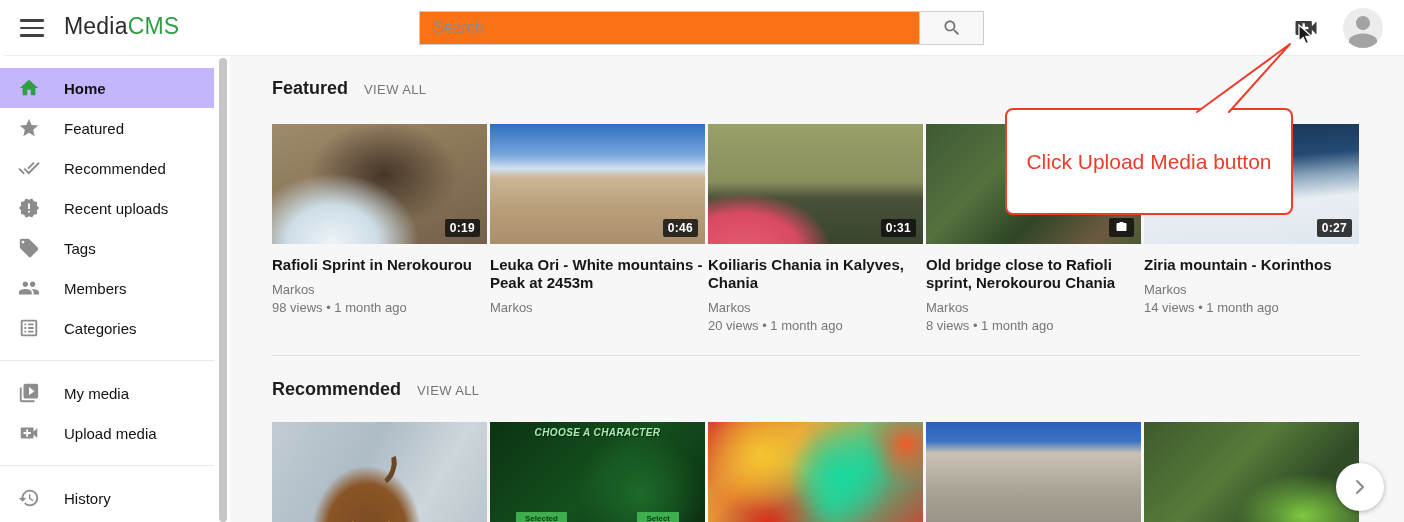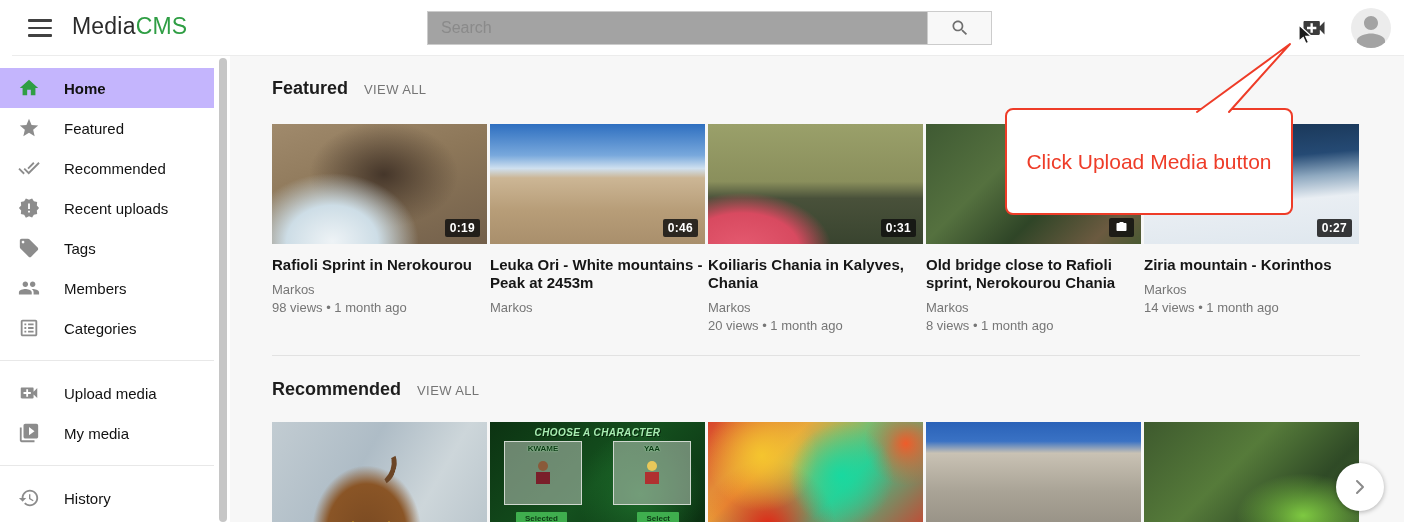--- a/index.html
+++ b/index.html
@@ -1,31 +1,31 @@
 <!DOCTYPE html>
 <html><head>
 <meta charset="utf-8">
 <style>
   * { margin:0; padding:0; box-sizing:border-box; }
   html,body { width:1404px; height:522px; overflow:hidden; background:#fff;
     font-family:"Liberation Sans","DejaVu Sans",sans-serif; position:relative; }
 
   
-  .header { position:absolute; top:0; left:12px; right:0; height:56px; background:#fff;
+  .header { position:absolute; top:0; left:4px; right:0; height:56px; background:#fff;
     border-bottom:1px solid #ececec; z-index:10; }
   .hamburger { position:absolute; left:16px; top:19px; width:24px; cursor:pointer; }
   .hamburger span { display:block; width:24px; height:2.5px; background:#414141;
     border-radius:1px; margin-bottom:5px; }
   .hamburger span:last-child { margin-bottom:0; }
   .logo { position:absolute; left:60px; top:13px; font-size:23px; font-weight:500;
     color:#2b2b2b; letter-spacing:.2px; cursor:pointer; }
   .logo .cms { color:#2f9e44; }
   .searchwrap { position:absolute; left:415px; top:11px; height:34px; display:flex; }
   .search-input { width:501px; height:34px; border:1px solid #ccc; padding:0 13px;
-    font-size:16px; color:#333; background:#a3a3a3; outline:none;
+    font-size:16px; color:#333; background:#f97316; outline:none;
     font-family:"Liberation Sans","DejaVu Sans",sans-serif; }
   .search-input::placeholder { color:#8a8a8a; }
   .search-btn { width:64px; height:34px; border:1px solid #ccc; border-left:none;
     background:#f8f8f8; display:flex; align-items:center; justify-content:center; cursor:pointer; }
   .upload-top { position:absolute; left:1288px; top:14px; width:30px; height:28px;
     cursor:pointer; z-index:11; }
   .avatar { position:absolute; left:1339px; top:8px; width:40px; height:40px;
     border-radius:50%; background:#ececec; overflow:hidden; cursor:pointer; }
 
   
@@ -206,29 +206,29 @@
     </div>
     <div class="sb-item">
       <svg viewBox="0 0 24 24">
           <path d="M19 5v14H5V5h14m0-2H5c-1.1 0-2 .9-2 2v14c0 1.1.9 2 2 2h14c1.1 0 2-.9 2-2V5c0-1.1-.9-2-2-2zM11 7h6v2h-6V7zm0 4h6v2h-6v-2zm0 4h6v2h-6v-2zM7 7h2v2H7V7zm0 4h2v2H7v-2zm0 4h2v2H7v-2z"></path>
         </svg>
       <span class="sb-label">Categories</span>
     </div>
     <div class="sb-divider"></div>
     <div class="sb-item">
       <svg viewBox="0 0 24 24">
+          <path d="M4 6H2v14c0 1.1.9 2 2 2h14v-2H4V6zm16-4H8c-1.1 0-2 .9-2 2v12c0 1.1.9 2 2 2h12c1.1 0 2-.9 2-2V4c0-1.1-.9-2-2-2zm-8 12.5v-9l6 4.5-6 4.5z"></path>
+        </svg>
+      <span class="sb-label">My media</span>
+    </div>
+    <div class="sb-item">
+      <svg viewBox="0 0 24 24">
           <path d="M17 10.5V7c0-.55-.45-1-1-1H4c-.55 0-1 .45-1 1v10c0 .55.45 1 1 1h12c.55 0 1-.45 1-1v-3.5l4 4v-11l-4 4zM14 13h-3v3H9v-3H6v-2h3V8h2v3h3v2z"></path>
         </svg>
       <span class="sb-label">Upload media</span>
-    </div>
-    <div class="sb-item">
-      <svg viewBox="0 0 24 24">
-          <path d="M4 6H2v14c0 1.1.9 2 2 2h14v-2H4V6zm16-4H8c-1.1 0-2 .9-2 2v12c0 1.1.9 2 2 2h12c1.1 0 2-.9 2-2V4c0-1.1-.9-2-2-2zm-8 12.5v-9l6 4.5-6 4.5z"></path>
-        </svg>
-      <span class="sb-label">My media</span>
     </div>
     <div class="sb-divider"></div>
     <div class="sb-item">
       <svg viewBox="0 0 24 24">
           <path d="M13 3c-4.97 0-9 4.03-9 9H1l3.89 3.89.07.14L9 12H6c0-3.87 3.13-7 7-7s7 3.13 7 7-3.13 7-7 7c-1.93 0-3.68-.79-4.94-2.06l-1.42 1.42C8.27 19.99 10.51 21 13 21c4.97 0 9-4.03 9-9s-4.03-9-9-9zm-1 5v5l4.28 2.54.72-1.21-3.5-2.08V8H12z"></path>
         </svg>
       <span class="sb-label">History</span>
     </div>
   </div>
   <div class="sb-thumb"></div>
@@ -298,36 +298,20 @@
     <div class="card">
       <div class="thumb t-r1">
         <span class="pk-stem"></span>
         <span class="pk-eye" style="left:72px;"></span>
         <span class="pk-eye" style="left:108px;"></span>
       </div>
     </div>
     <div class="card">
       <div class="thumb t-r2">
         <div class="g-head">CHOOSE A CHARACTER</div>
-        <div class="g-panels">
-          <div class="g-panel">
-            <div class="g-name">KWAME</div>
-            <div class="g-char">
-              <div class="h" style="background:#8a5a3a;"></div>
-                <div class="b" style="background:#7a1f2a;"></div>
-            </div>
-          </div>
-          <div class="g-panel">
-            <div class="g-name">YAA</div>
-            <div class="g-char">
-              <div class="h" style="background:#e8c85a;"></div>
-                <div class="b" style="background:#b03030;"></div>
-            </div>
-          </div>
-        </div>
         <span class="g-btn l">Selected</span>
         <span class="g-btn r">Select</span>
       </div>
     </div>
     <div class="card">
       <div class="thumb t-r3"></div>
     </div>
     <div class="card">
       <div class="thumb t-r4"></div>
     </div>

